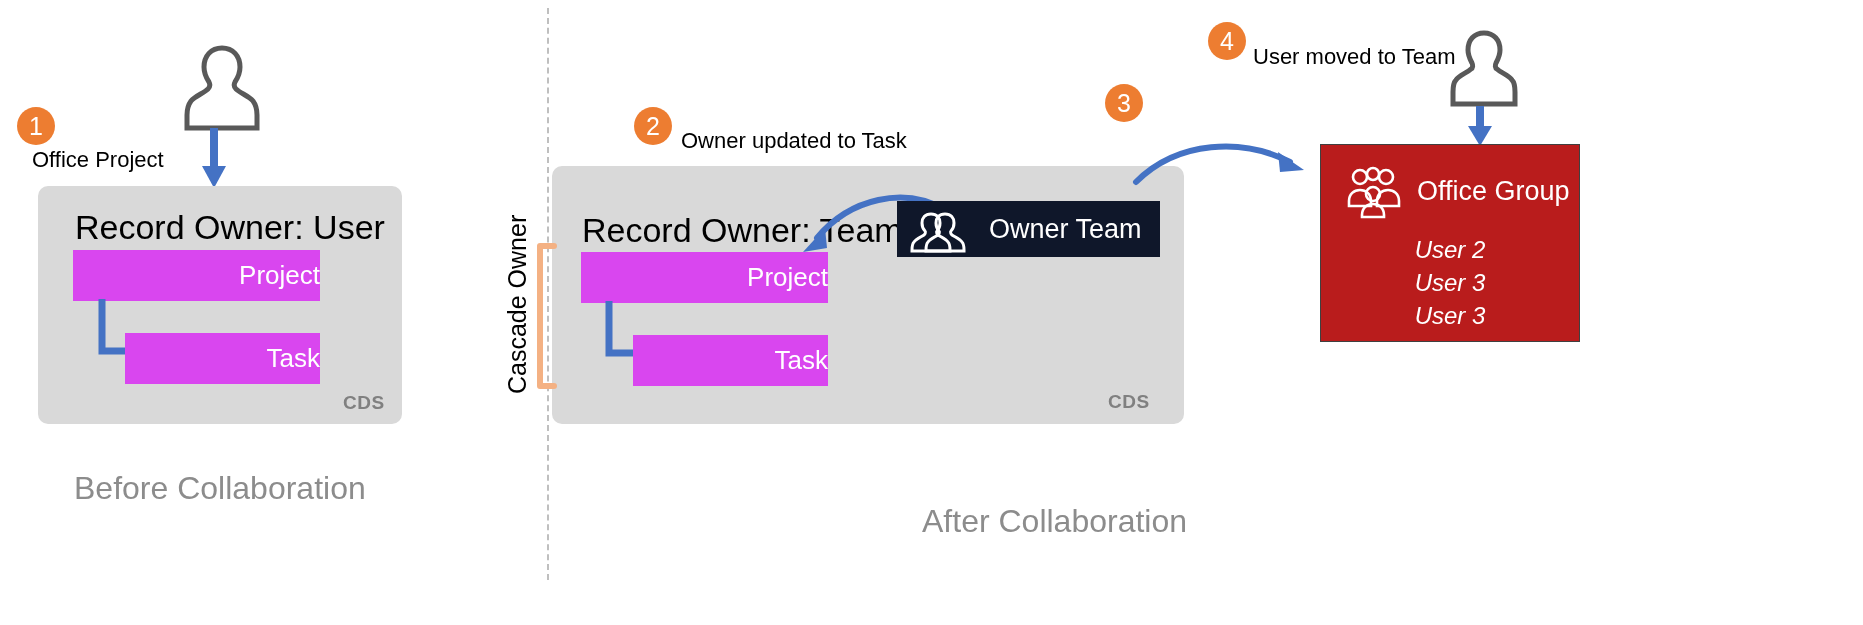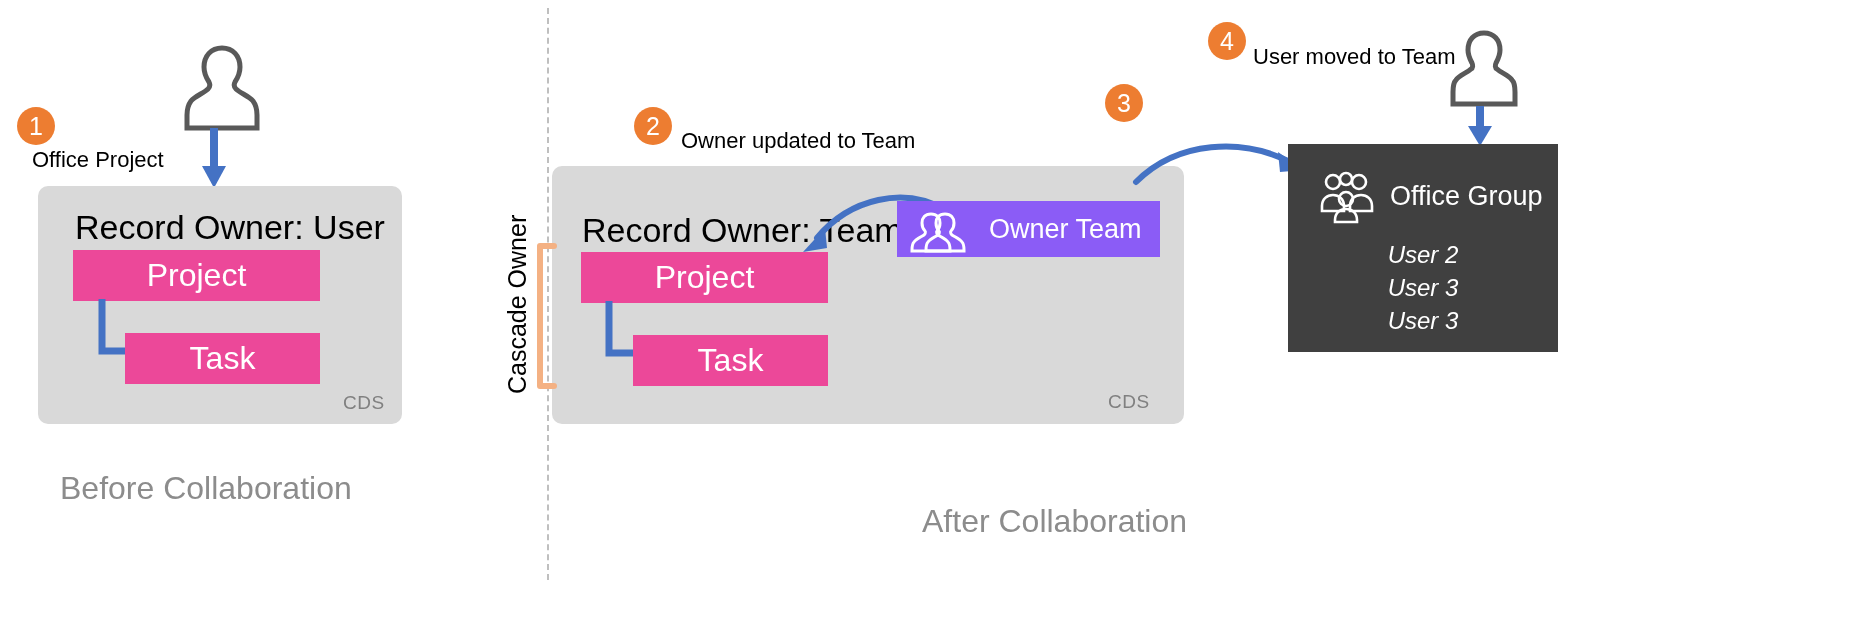--- a/index.html
+++ b/index.html
@@ -7,46 +7,46 @@
        font-family:"Liberation Sans","DejaVu Sans",sans-serif;}
   .stage{position:absolute;left:0;top:0;width:1863px;height:625px;}
   .abs{position:absolute;}
 
   
   .divider{left:547px;top:8px;width:0;height:572px;
            border-left:2px dashed #bfbfbf;}
 
   
   .cds-panel{background:#d9d9d9;border-radius:10px;}
-  .cds-label{font-size:19px;font-weight:normal;color:#808080;letter-spacing:.5px;}
+  .cds-label{font-size:19px;font-weight:bold;color:#808080;letter-spacing:.5px;}
 
   
   .record-owner{font-size:34px;color:#000;white-space:nowrap;}
 
   
-  .entity{background:#ec4899;color:#ffffff;display:flex;align-items:center;
-          justify-content:center;font-size:32px;}
+  .entity{background:#d946ef;color:#ffffff;display:flex;align-items:center;
+          justify-content:flex-end;font-size:26px;}
 
   
   .badge{width:38px;height:38px;border-radius:50%;background:#ed7d31;
          color:#fff;font-size:25px;display:flex;align-items:center;
          justify-content:center;line-height:1;}
   .step-label{font-size:22px;color:#000;white-space:nowrap;}
 
   
   .caption{font-size:32px;color:#8c8c8c;white-space:nowrap;}
 
   
-  .office{background:#404040;border:6px solid #404040;}
+  .office{background:#b91c1c;border:1px solid #404040;margin-left:32px;}
   .office-title{font-size:27px;color:#fff;white-space:nowrap;}
   .office-user{font-size:24px;color:#fff;font-style:italic;white-space:nowrap;
                text-align:center;}
 
   
-  .team-box{background:#8b5cf6;display:flex;align-items:center;}
+  .team-box{background:#0f172a;display:flex;align-items:center;}
   .team-label{font-size:27px;color:#fff;white-space:nowrap;}
 
   
   .vert-text{font-size:25px;color:#000;white-space:nowrap;
              transform:rotate(-90deg);transform-origin:left top;}
 
   svg{overflow:visible;display:block;}
 </style>
 </head>
 <body>
@@ -90,26 +90,26 @@
       <polygon points="50,52 32,44 32,60" fill="#4472c4"></polygon>
     </svg>
   </div>
 
   <div class="abs entity" style="left:125px;top:333px;width:195px;height:51px;">
     <span>Task</span>
   </div>
 
   <div class="abs cds-label" style="left:343px;top:392px;">CDS</div>
 
-  <div class="abs caption" style="left:60px;top:470px;">Before Collaboration</div>
+  <div class="abs caption" style="left:74px;top:470px;">Before Collaboration</div>
 
   <div class="abs badge" style="left:634px;top:107px;">
     <span>2</span>
   </div>
-  <div class="abs step-label" style="left:681px;top:128px;">Owner updated to Team</div>
+  <div class="abs step-label" style="left:681px;top:128px;">Owner updated to Task</div>
 
   <div class="abs cds-panel" style="left:552px;top:166px;width:632px;height:258px;"></div>
 
   <div class="abs record-owner" style="left:582px;top:211px;">Record Owner: Team</div>
 
   <div class="abs" style="left:530px;top:243px;width:26px;height:146px;">
     <svg width="26" height="146" viewBox="0 0 26 146">
       <path d="M24 3 H10 V143 H24" fill="none" stroke="#f4b183" stroke-width="6" stroke-linecap="round" stroke-linejoin="round"></path>
     </svg>
   </div>

